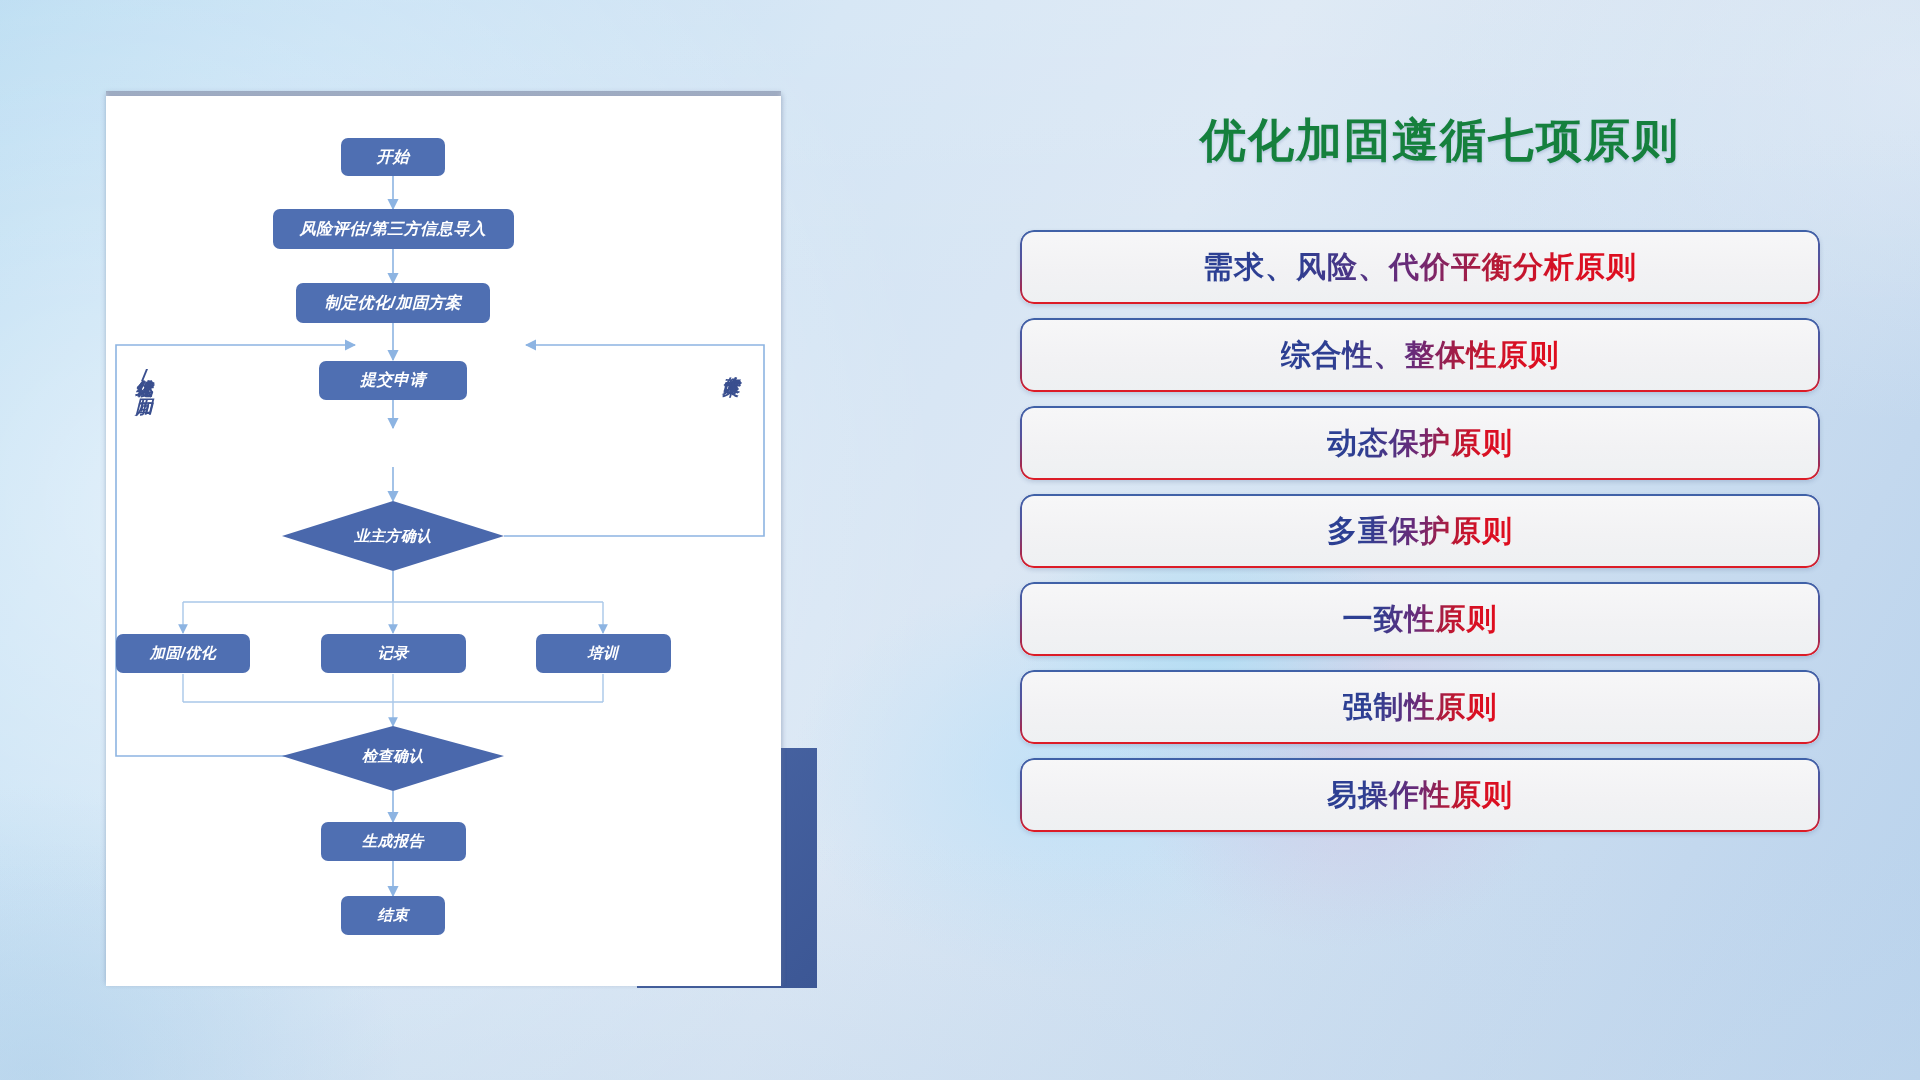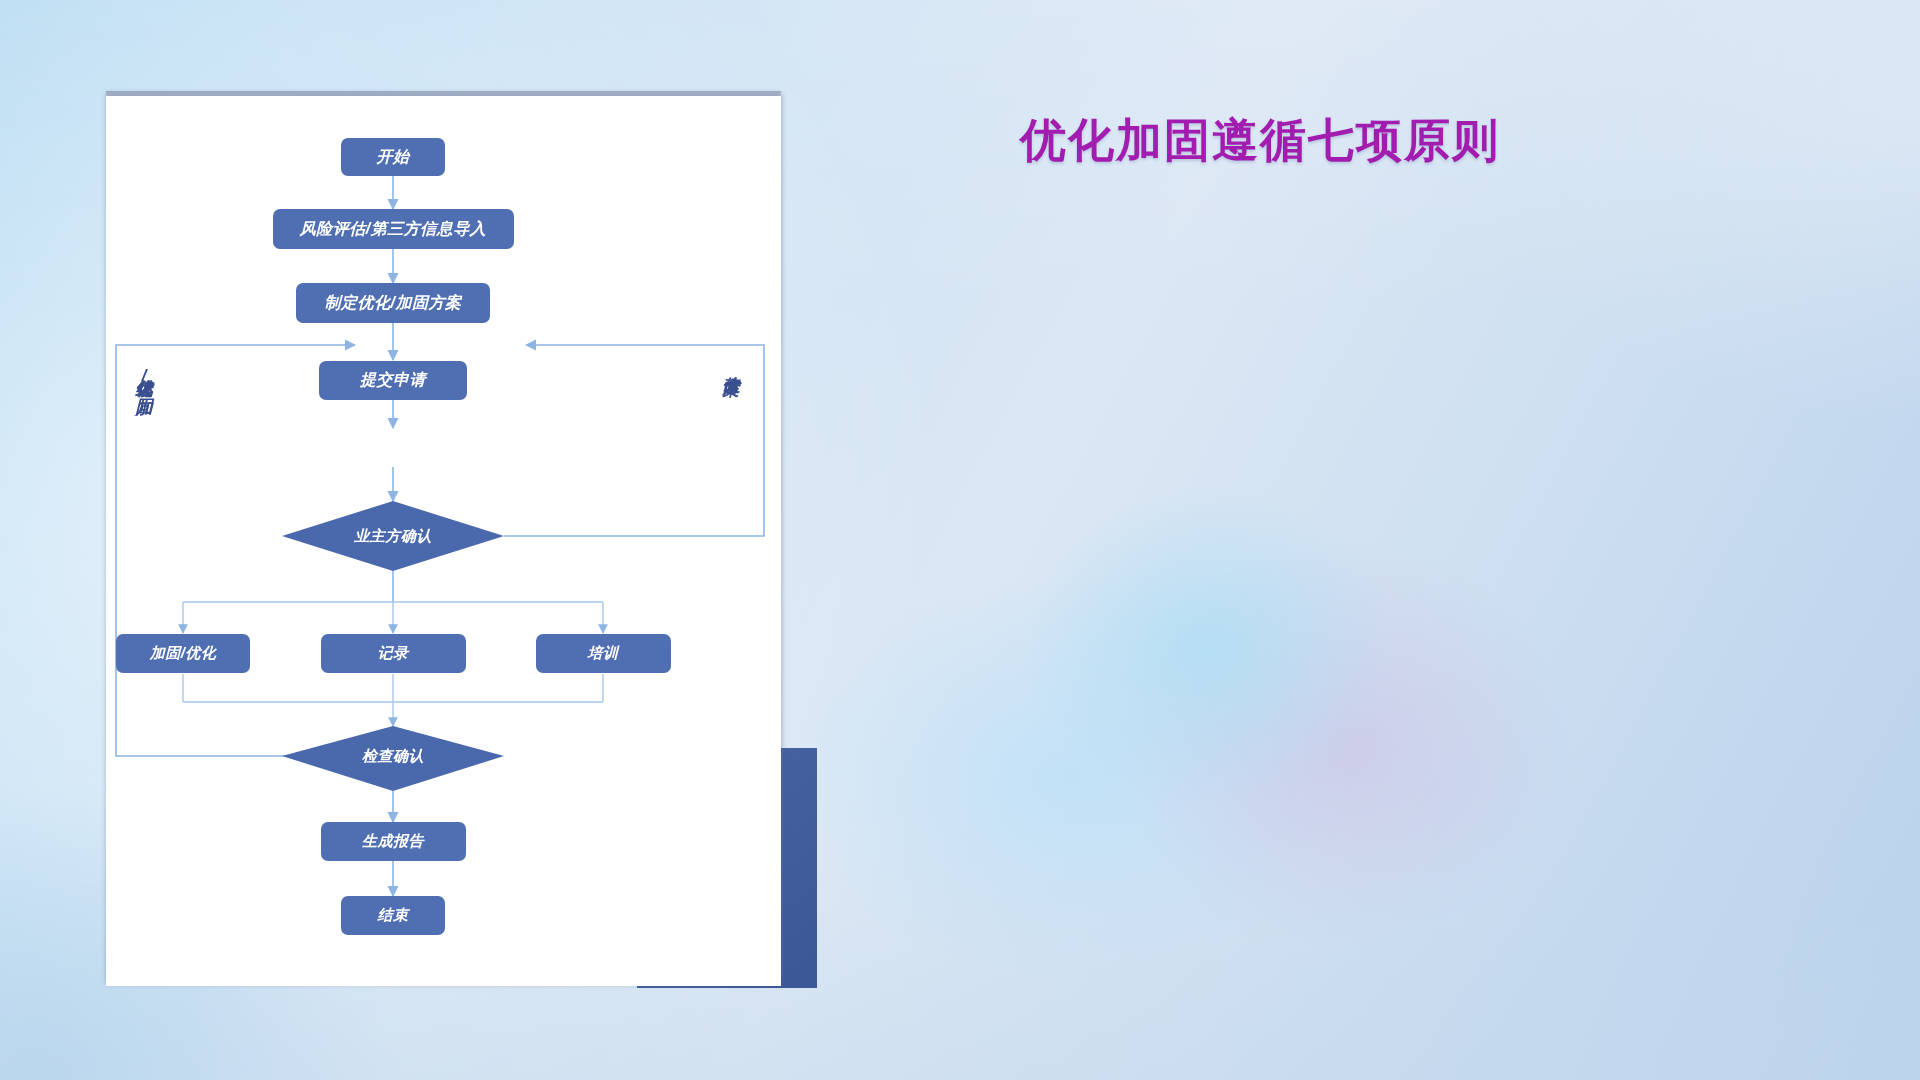--- a/index.html
+++ b/index.html
@@ -69,23 +69,23 @@
   }
   .flow-box{fill:#4f6fb2;}
   .flow-diamond{fill:#4a68ac;}
   .conn{stroke:#8db4e2;stroke-width:1.6px;fill:none;}
   .conn-arrow{fill:#8db4e2;}
   .conn-thin{stroke:#a8c7e8;stroke-width:1.4px;fill:none;}
 
   
   #right-pane{position:absolute;left:1020px;top:0;width:900px;height:1080px;z-index:2;}
   #panel-title{
-    position:absolute;left:0;top:110px;width:840px;text-align:left;
+    position:absolute;left:0;top:110px;width:840px;text-align:center;
     font-size:46px;font-weight:700;letter-spacing:2px;
-    color:#a21caf;
+    color:#15803d;
     text-shadow:0 2px 3px rgba(90,115,165,.28);
   }
   #principle-list{
     position:absolute;left:0px;top:230px;width:800px;
   }
   .pill{
     position:relative;height:74px;margin-bottom:14px;
     border-radius:14px;
     background:linear-gradient(180deg,#f7f7f8 0%,#f2f2f4 55%,#eef0f2 100%);
     box-shadow:0 2px 4px rgba(70,95,140,.22);
@@ -217,13 +217,44 @@
     <text class="side-label" x="38" y="270" writing-mode="tb" glyph-orientation-vertical="0" style="writing-mode:vertical-rl;text-orientation:upright;">继续优化/加固</text>
 
     <text class="side-label" x="625" y="268" writing-mode="tb" glyph-orientation-vertical="0" style="writing-mode:vertical-rl;text-orientation:upright;">方案修改</text>
   </svg>
 </div>
 
 <div id="right-pane">
 
   <div id="panel-title">优化加固遵循七项原则</div>
 
+  <div id="principle-list">
+
+    <div class="pill">
+      <span class="pill-label">需求、风险、代价平衡分析原则</span>
+    </div>
+
+    <div class="pill">
+      <span class="pill-label">综合性、整体性原则</span>
+    </div>
+
+    <div class="pill">
+      <span class="pill-label">动态保护原则</span>
+    </div>
+
+    <div class="pill">
+      <span class="pill-label">多重保护原则</span>
+    </div>
+
+    <div class="pill">
+      <span class="pill-label">一致性原则</span>
+    </div>
+
+    <div class="pill">
+      <span class="pill-label">强制性原则</span>
+    </div>
+
+    <div class="pill">
+      <span class="pill-label">易操作性原则</span>
+    </div>
+
+  </div>
 </div>
 
 </body></html>

